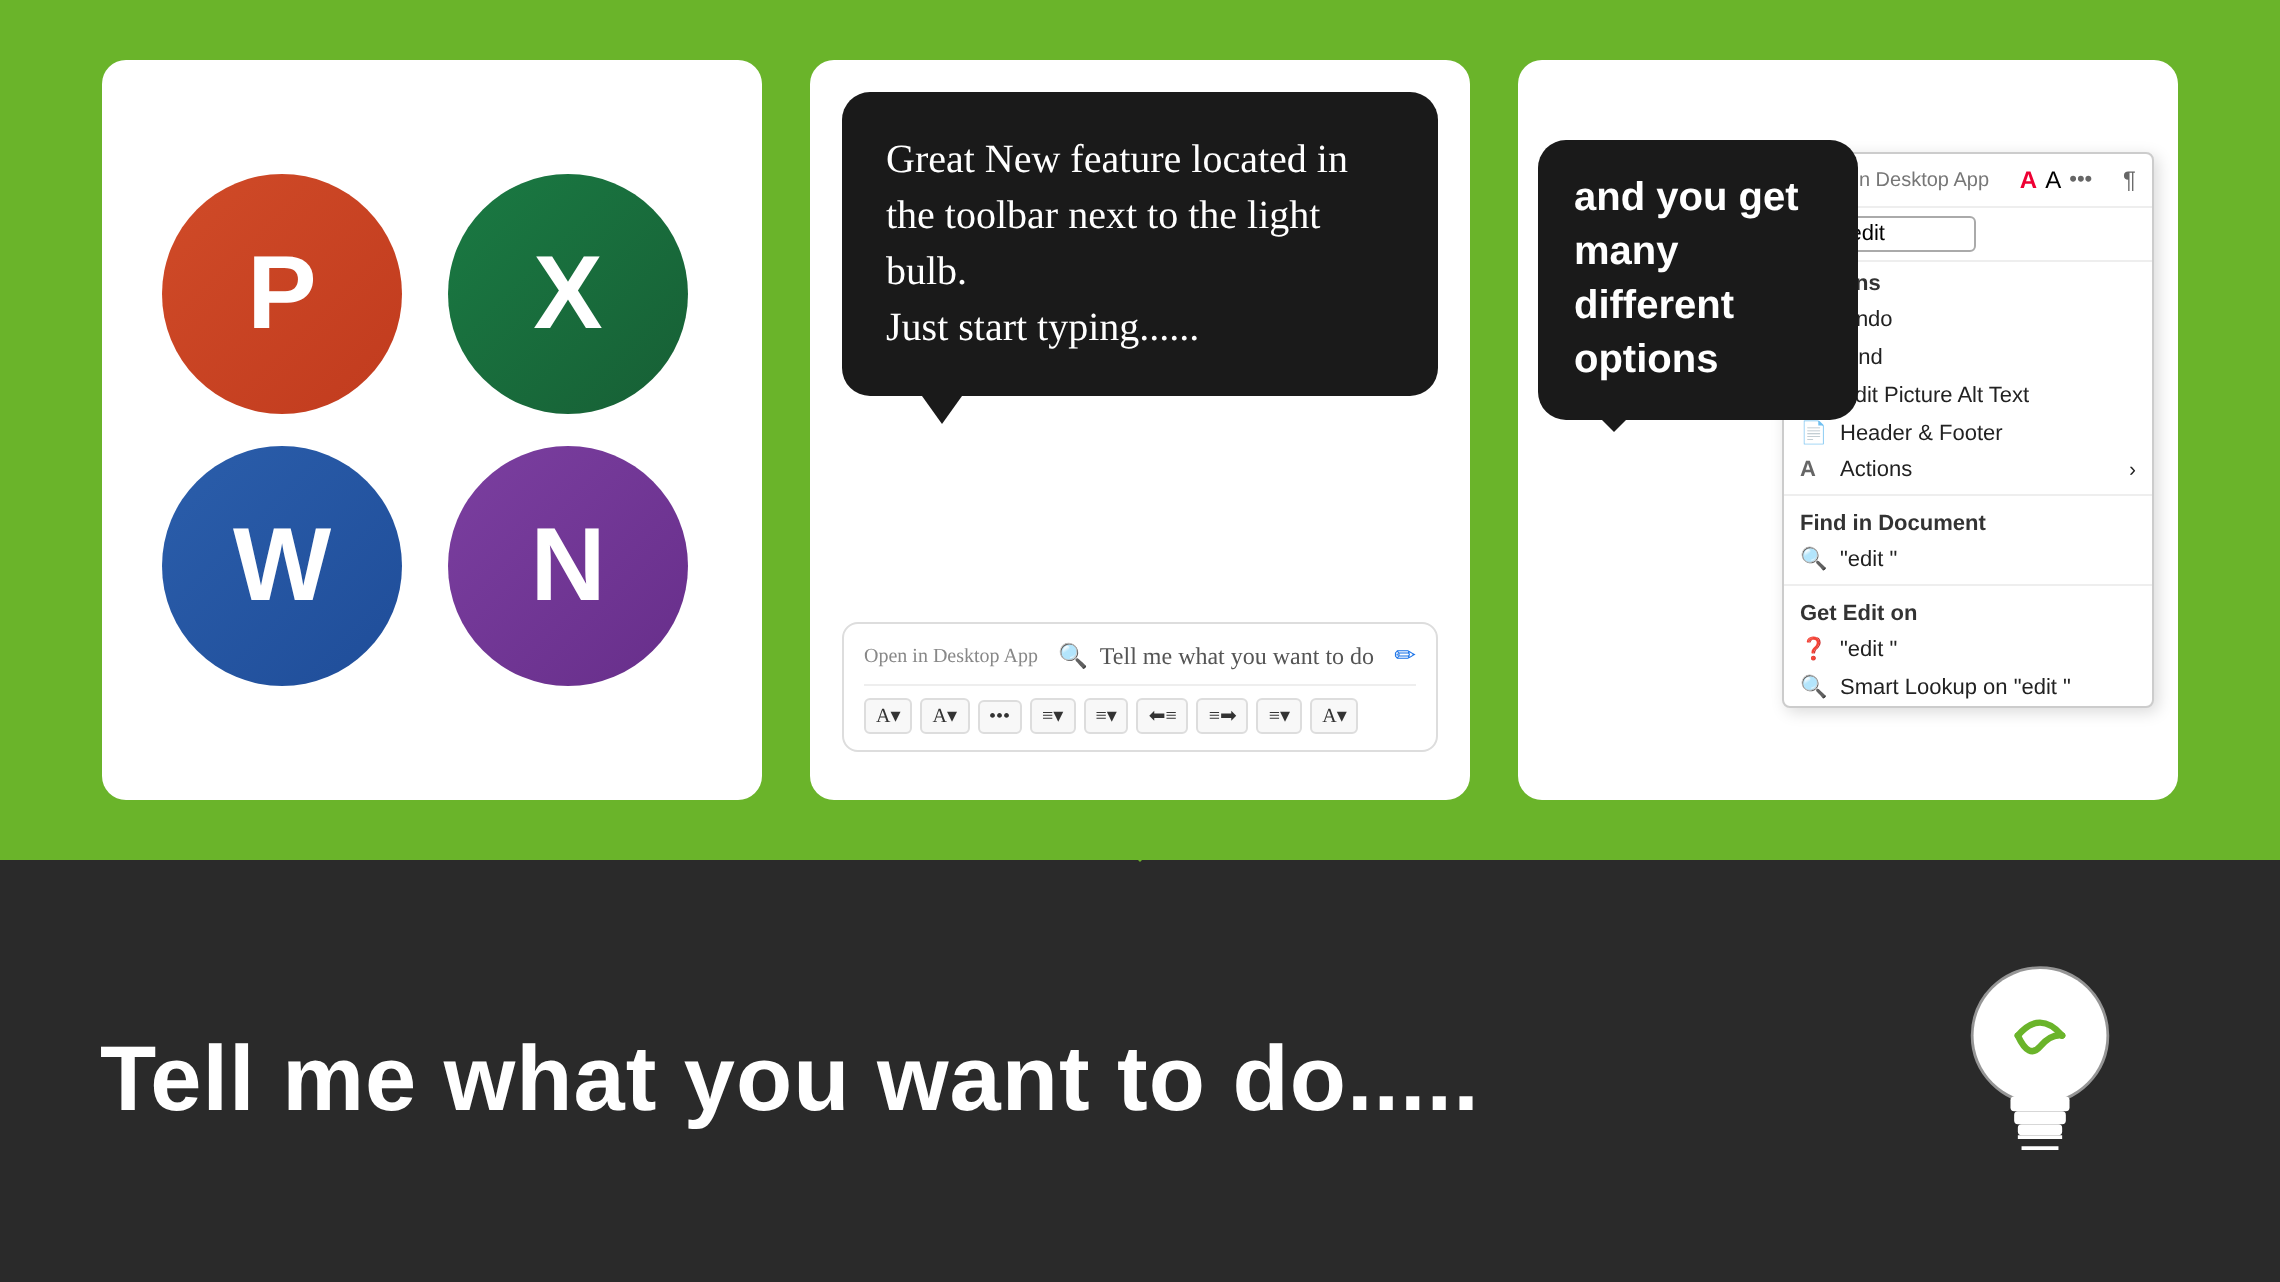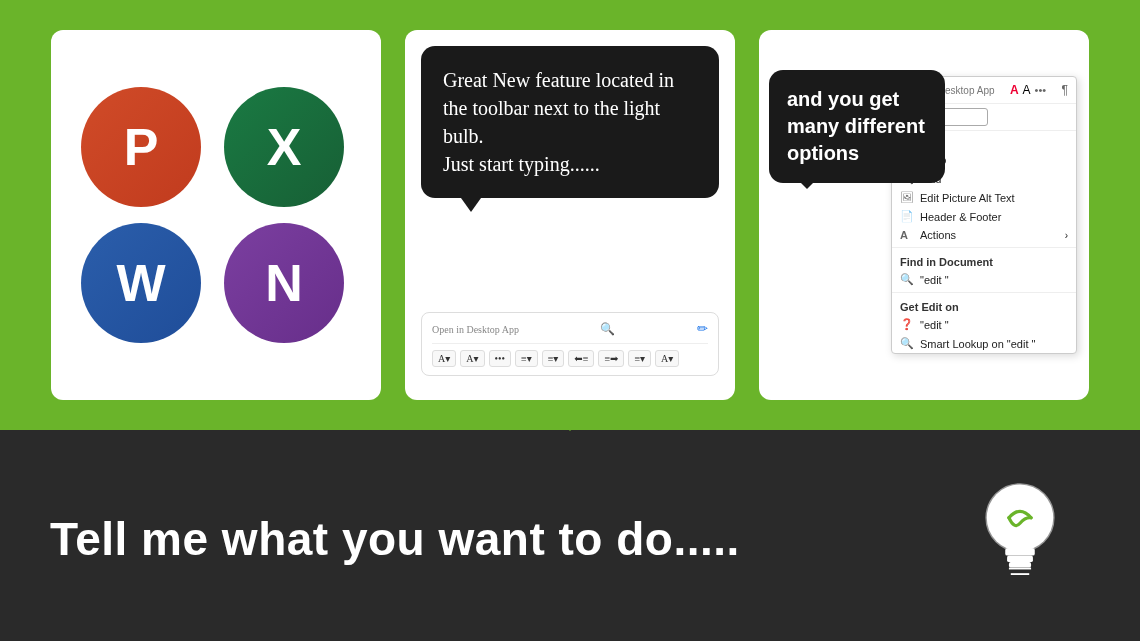--- a/index.html
+++ b/index.html
@@ -202,21 +202,21 @@
       background: #1a1a1a;
       color: white;
       border-radius: 14px;
       padding: 16px 18px;
       font-size: 20px;
       font-weight: bold;
       line-height: 1.35;
       position: absolute;
       left: 10px;
       top: 40px;
-      width: 176px;
+      width: 160px;
       z-index: 10;
     }
 
     .speech-bubble-dark-right::after {
       content: '';
       position: absolute;
       bottom: -14px;
       left: 30px;
       border: 8px solid transparent;
       border-top-color: #1a1a1a;
@@ -299,20 +299,21 @@
   <div class="card card-2" style="justify-content:space-between; padding:16px;font-family:Liberation Serif, serif;">
     <div class="speech-bubble-dark" style="margin-top:0; margin-bottom:0;">
       <span style="white-space:pre-line;">Great New feature located in the toolbar next to the light bulb.
 Just start typing......</span>
       <div style="position:absolute;bottom:-14px;left:40px;width:0;height:0;border-left:10px solid transparent;border-right:10px solid transparent;border-top:14px solid #1a1a1a;"></div>
     </div>
     <div class="toolbar-mockup" style="margin-top:30px;">
       <div class="toolbar-search">
         <span class="toolbar-app-label">Open in Desktop App</span>
         <span style="color:#666;">🔍</span>
+        <span class="toolbar-search-text">Tell me what you want to do</span>
         <span class="toolbar-edit-icon">✏</span>
       </div>
       <div class="toolbar-buttons">
         <span class="tb-btn">A▾</span>
         <span class="tb-btn">A▾</span>
         <span class="tb-btn">•••</span>
         <span class="tb-btn">≡▾</span>
         <span class="tb-btn">≡▾</span>
         <span class="tb-btn">⬅≡</span>
         <span class="tb-btn">≡➡</span>

